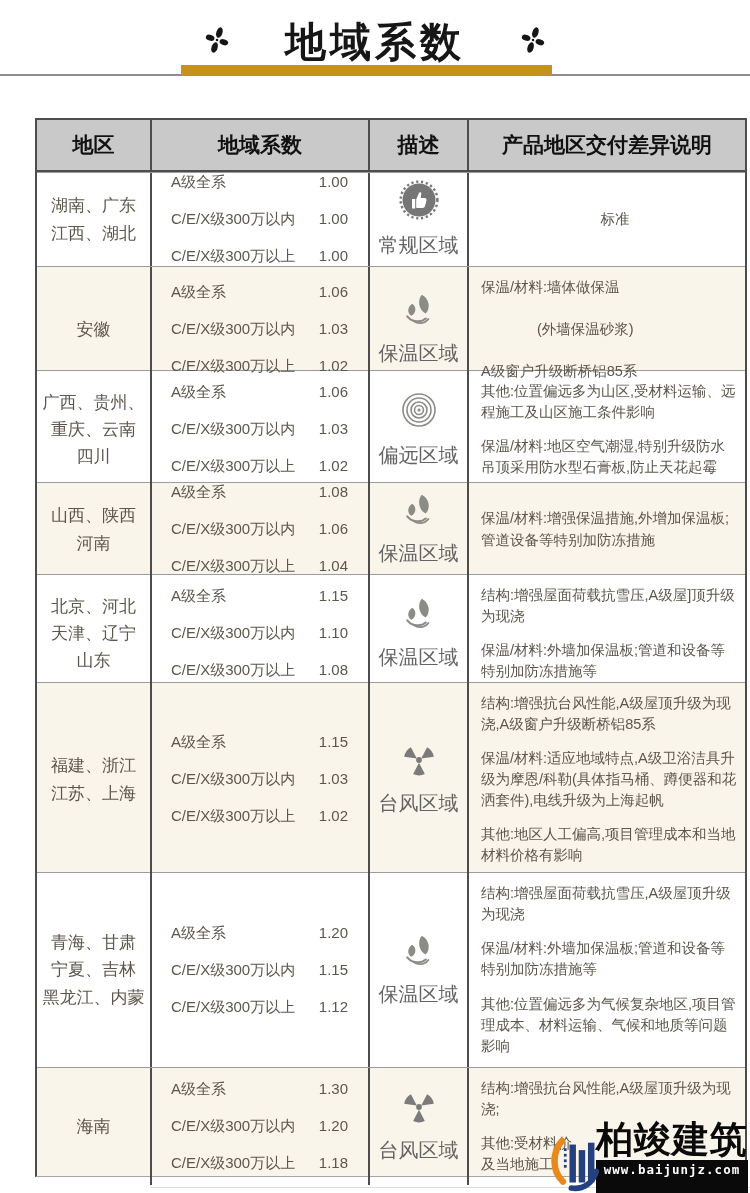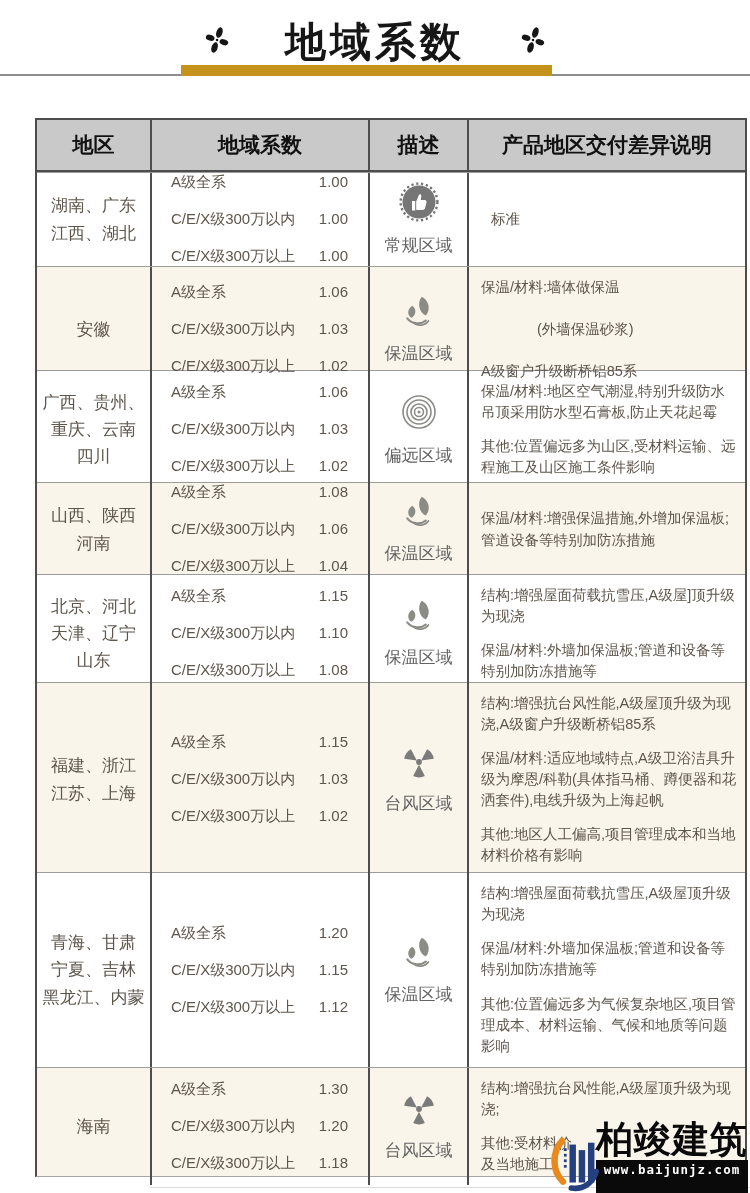--- a/index.html
+++ b/index.html
@@ -28,25 +28,25 @@
   .r4{height:107px}.r5{height:189px}.r6{height:194px}.r7{height:108px}
   .cell{border-left:2px solid #4d4d4d;box-sizing:border-box;min-width:0;}
   .cell:first-child{border-left:none;border-radius:32px;}
   .region{display:flex;align-items:center;justify-content:center;text-align:center;
           font-size:17px;color:#5d564c;line-height:1.6;white-space:pre-line;}
   .coeffs{display:flex;flex-direction:column;justify-content:center;gap:18px;padding:0 20px 0 19px;}
   .coeff-line{display:flex;justify-content:space-between;align-items:baseline;
               font-size:15px;color:#5d564c;white-space:nowrap;}
   .coeff-line .val{margin-left:8px;}
   .zone{display:flex;flex-direction:column;align-items:center;justify-content:center;
-        gap:7px;color:#646464;font-size:17px;}
+        gap:7px;color:#646464;font-size:20px;}
   .notes{display:flex;flex-direction:column;justify-content:center;gap:13px;
          padding:10px 6px 10px 12px;font-size:14.5px;color:#5d564c;line-height:1.45;}
   .notes p{margin:0;white-space:pre-line;}
-  .notes.center{padding-left:22px;}
+  .notes.center{align-items:center;padding-left:22px;}
   .indent{padding-left:56px;}
 
   
   .bottom-line{position:absolute;top:1187px;left:150px;right:0;height:1px;background:#dcdcdc;}
 
   
   .watermark{position:absolute;top:1121px;left:550px;display:flex;align-items:flex-end;}
   .wm-logo{margin-right:-4px;position:relative;top:3px;}
   .wm-text{display:flex;flex-direction:column;}
   .wm-brand{font-size:37px;font-weight:800;color:#0a0a0a;letter-spacing:1px;line-height:1;}
@@ -187,22 +187,22 @@
             <circle cx="20" cy="20" r="16" fill="none" stroke="#8c8c87" stroke-width="1.6"></circle>
             <circle cx="20" cy="20" r="12" fill="none" stroke="#8c8c87" stroke-width="1.6"></circle>
             <circle cx="20" cy="20" r="8" fill="none" stroke="#8c8c87" stroke-width="1.6"></circle>
             <circle cx="20" cy="20" r="4.5" fill="none" stroke="#8c8c87" stroke-width="1.6"></circle>
             <circle cx="20" cy="20" r="1.6" fill="#8c8c87"></circle>
           </svg>
         </span>
         <span>偏远区域</span>
       </div>
       <div class="cell notes">
+        <p>其他:位置偏远多为山区,受材料运输、远程施工及山区施工条件影响</p>
         <p>保温/材料:地区空气潮湿,特别升级防水吊顶采用防水型石膏板,防止天花起霉</p>
-        <p>其他:位置偏远多为山区,受材料运输、远程施工及山区施工条件影响</p>
       </div>
     </div>
 
     <div class="row r3 alt">
       <div class="cell region">山西、陕西
 河南</div>
       <div class="cell coeffs">
         <div class="coeff-line">
             <span>A级全系</span>
             <span class="val">1.08</span>

